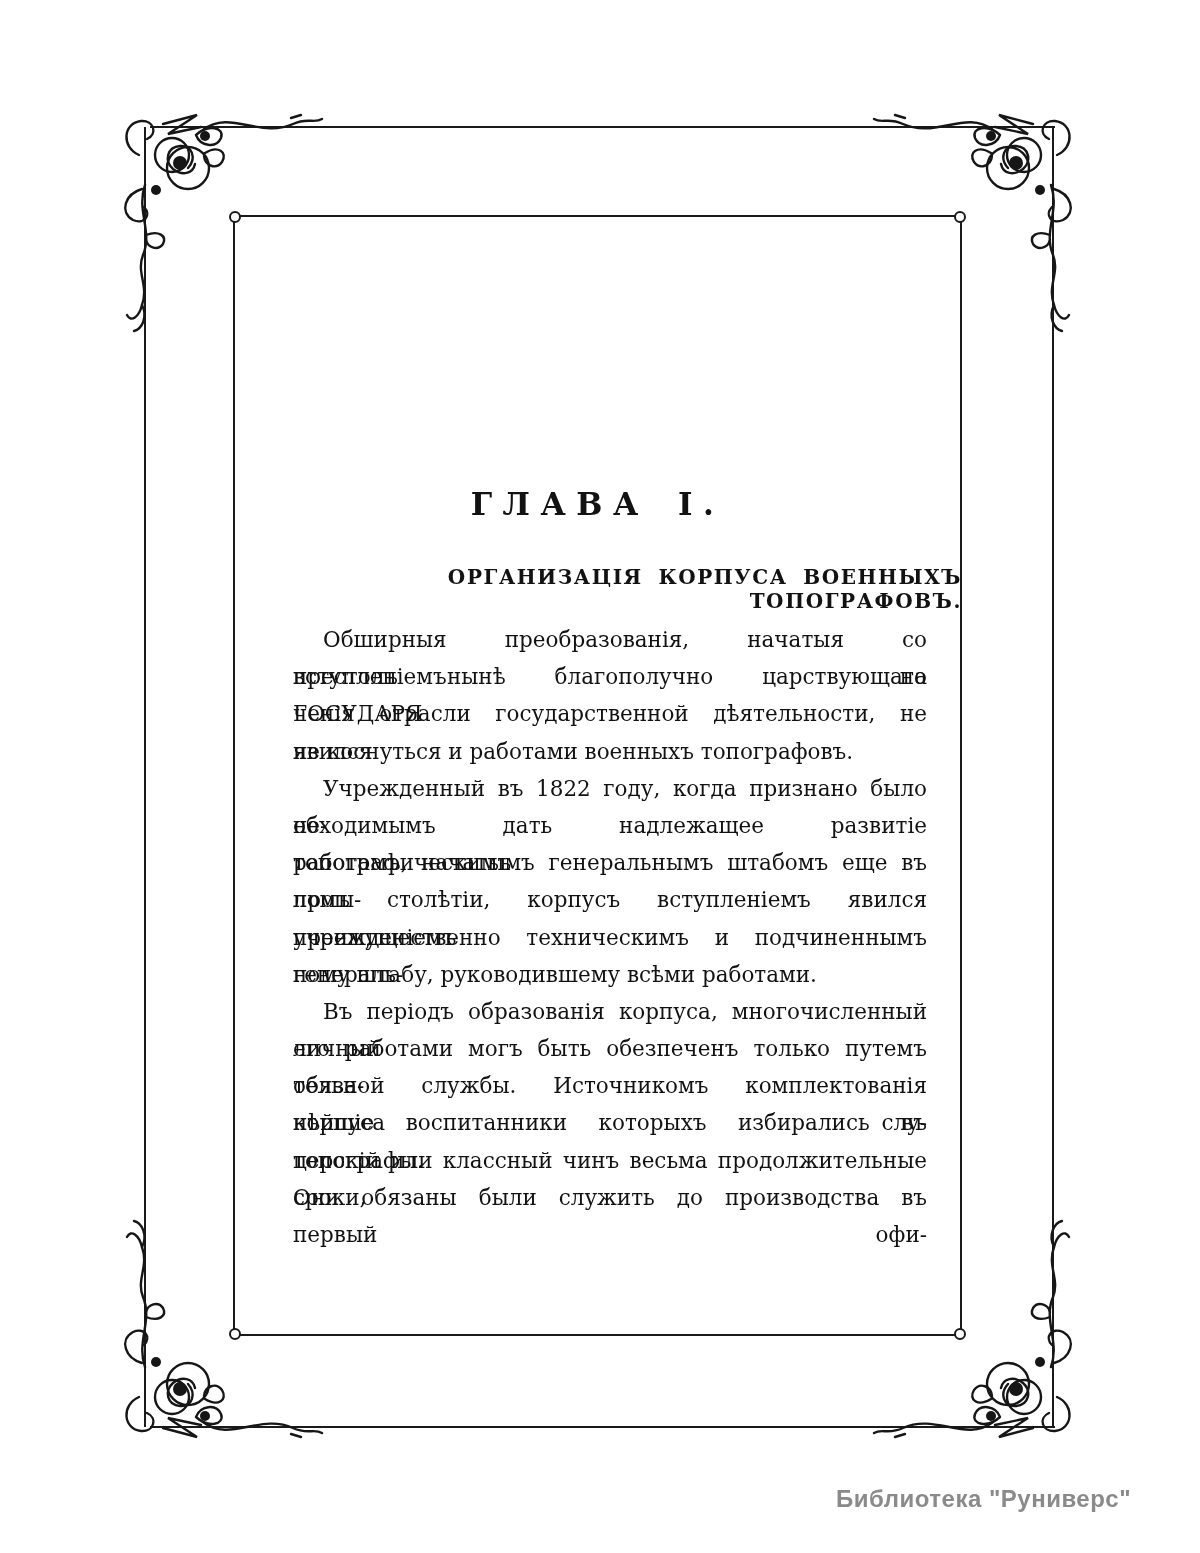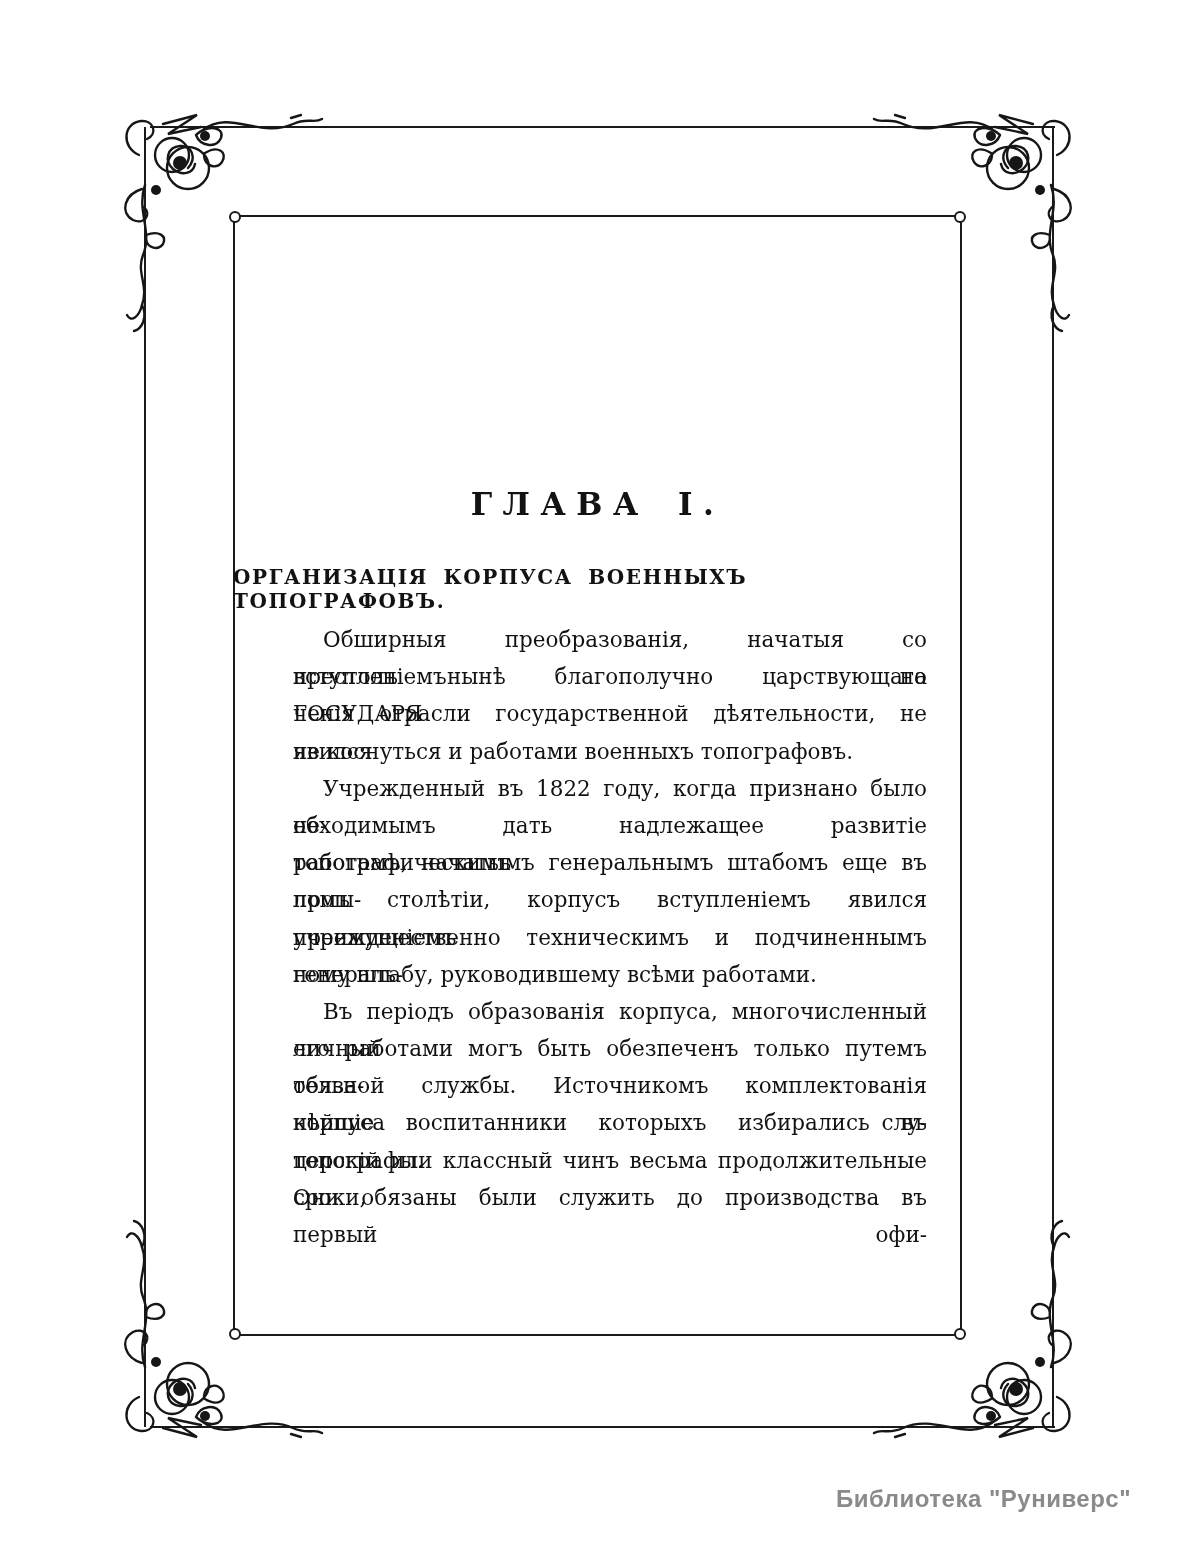--- a/index.html
+++ b/index.html
@@ -63,21 +63,21 @@
     font-size: 31px;
     font-weight: bold;
     letter-spacing: 0.34em;
     word-spacing: 0.25em;
     color: #121212;
   }
   .chapter-subtitle {
     position: absolute;
     left: 233px; top: 565px;
     width: 729px;
-    text-align: left;
+    text-align: right;
     font-size: 20px;
     font-weight: bold;
     letter-spacing: 1.6px;
     word-spacing: 7px;
     color: #121212;
   }
   .body-text {
     position: absolute;
     left: 293px; top: 621px;
     width: 634px;

